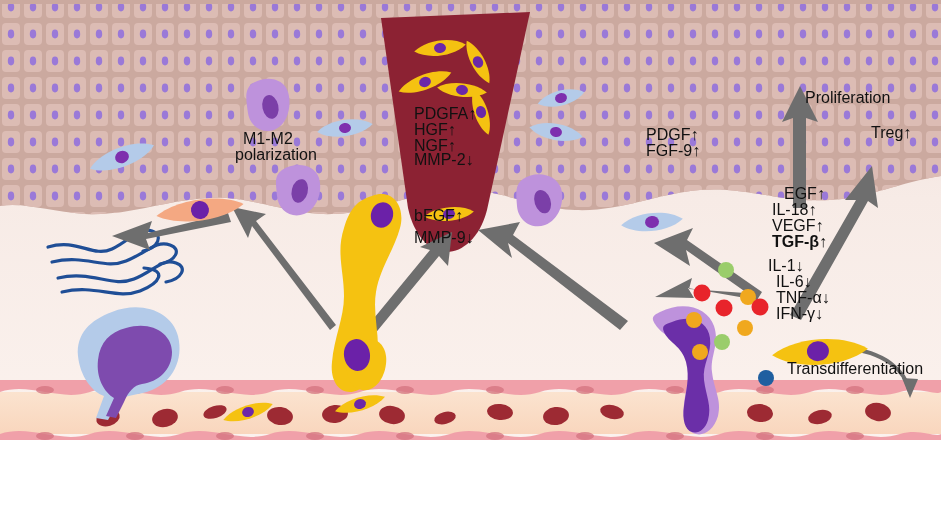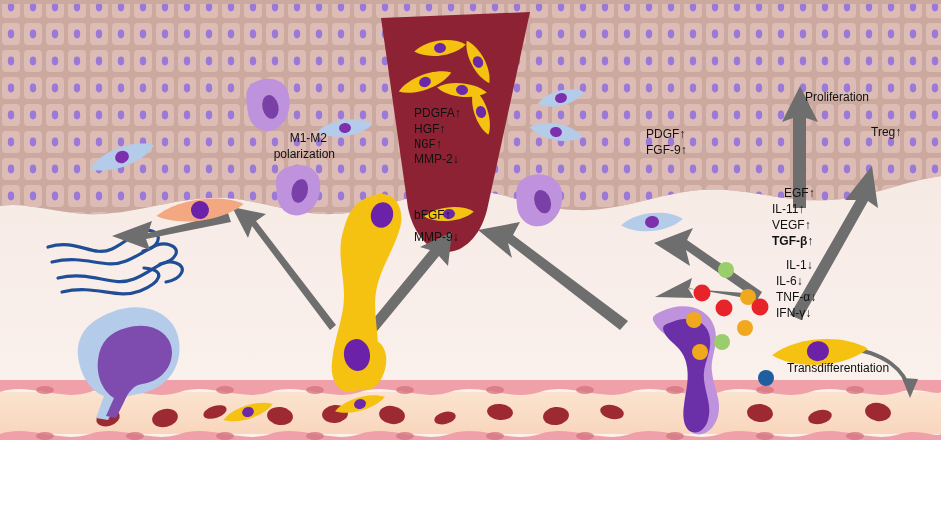--- a/index.html
+++ b/index.html
@@ -1,20 +1,20 @@
 <!DOCTYPE html>
 <html><head>
 <meta charset="utf-8">
 <style>
   html,body{margin:0;padding:0;background:#fff;}
   body{font-family:"Liberation Sans",sans-serif;}
   #stage{position:relative;width:941px;height:516px;overflow:hidden;background:#ffffff;}
   #scene{position:absolute;left:0;top:0;width:941px;height:440px;overflow:hidden;}
-  .lbl{position:absolute;color:#111;font-size:12px;line-height:15.5px;white-space:pre;}
-  .lbl.c{text-align:right;}
+  .lbl{position:absolute;color:#111;font-size:16px;line-height:15.5px;white-space:pre;}
+  .lbl.c{text-align:left;}
   .legend{position:absolute;left:0;top:440px;width:941px;height:76px;background:#fff;}
   svg{display:block;}
 </style>
 </head>
 <body>
 
 <div id="stage">
 
   <div id="scene">
     <svg width="941" height="440" viewBox="0 0 941 440">
@@ -1100,40 +1100,40 @@
         <circle cx="745" cy="328" r="8" fill="#F0A81E"></circle>
         <circle cx="722" cy="342" r="8" fill="#9ACD6B"></circle>
         <circle cx="700" cy="352" r="8" fill="#F0A81E"></circle>
         <circle cx="766" cy="378" r="8" fill="#1F5FA0"></circle>
       </g>
     </svg>
   </div>
 
   <div class="lbl" style="left:414px;top:106px;">PDGFA↑</div>
   <div class="lbl" style="left:414px;top:122px;">HGF↑</div>
-  <div class="lbl" style="left:414px;top:138px;font-family:Liberation Mono, monospace;">NGF↑</div>
+  <div class="lbl" style="left:414px;top:138px;">NGF↑</div>
   <div class="lbl" style="left:414px;top:164px;margin-top:44px;">bFGF↑</div>
   <div class="lbl" style="left:414px;top:152px;">MMP-2↓</div>
   <div class="lbl" style="left:414px;top:186px;margin-top:44px;">MMP-9↓</div>
 
   <div class="lbl c" style="left:243px;top:131px;width:84px;">M1-M2</div>
   <div class="lbl c" style="left:235px;top:147px;width:100px;">polarization</div>
 
   <div class="lbl" style="left:646px;top:127px;">PDGF↑</div>
   <div class="lbl" style="left:646px;top:143px;">FGF-9↑</div>
 
   <div class="lbl" style="left:805px;top:90px;">Proliferation</div>
   <div class="lbl" style="left:871px;top:125px;">Treg↑</div>
 
   <div class="lbl" style="left:772px;top:186px;margin-left:12px;">EGF↑</div>
-  <div class="lbl" style="left:772px;top:202px;">IL-11↑</div>
+  <div class="lbl" style="left:772px;top:202px;">IL-18↑</div>
   <div class="lbl" style="left:772px;top:218px;">VEGF↑</div>
   <div class="lbl" style="left:772px;top:234px;font-weight:bold;">TGF-β↑</div>
 
-  <div class="lbl" style="left:786px;top:258px;text-align:center;">IL-1↓</div>
+  <div class="lbl" style="left:768px;top:258px;text-align:center;">IL-1↓</div>
   <div class="lbl" style="left:776px;top:274px;">IL-6↓</div>
   <div class="lbl" style="left:776px;top:290px;">TNF-α↓</div>
   <div class="lbl" style="left:776px;top:306px;">IFN-γ↓</div>
 
   <div class="lbl" style="left:787px;top:361px;text-align:right;">Transdifferentiation</div>
 
   <div class="legend">
     
     
     

